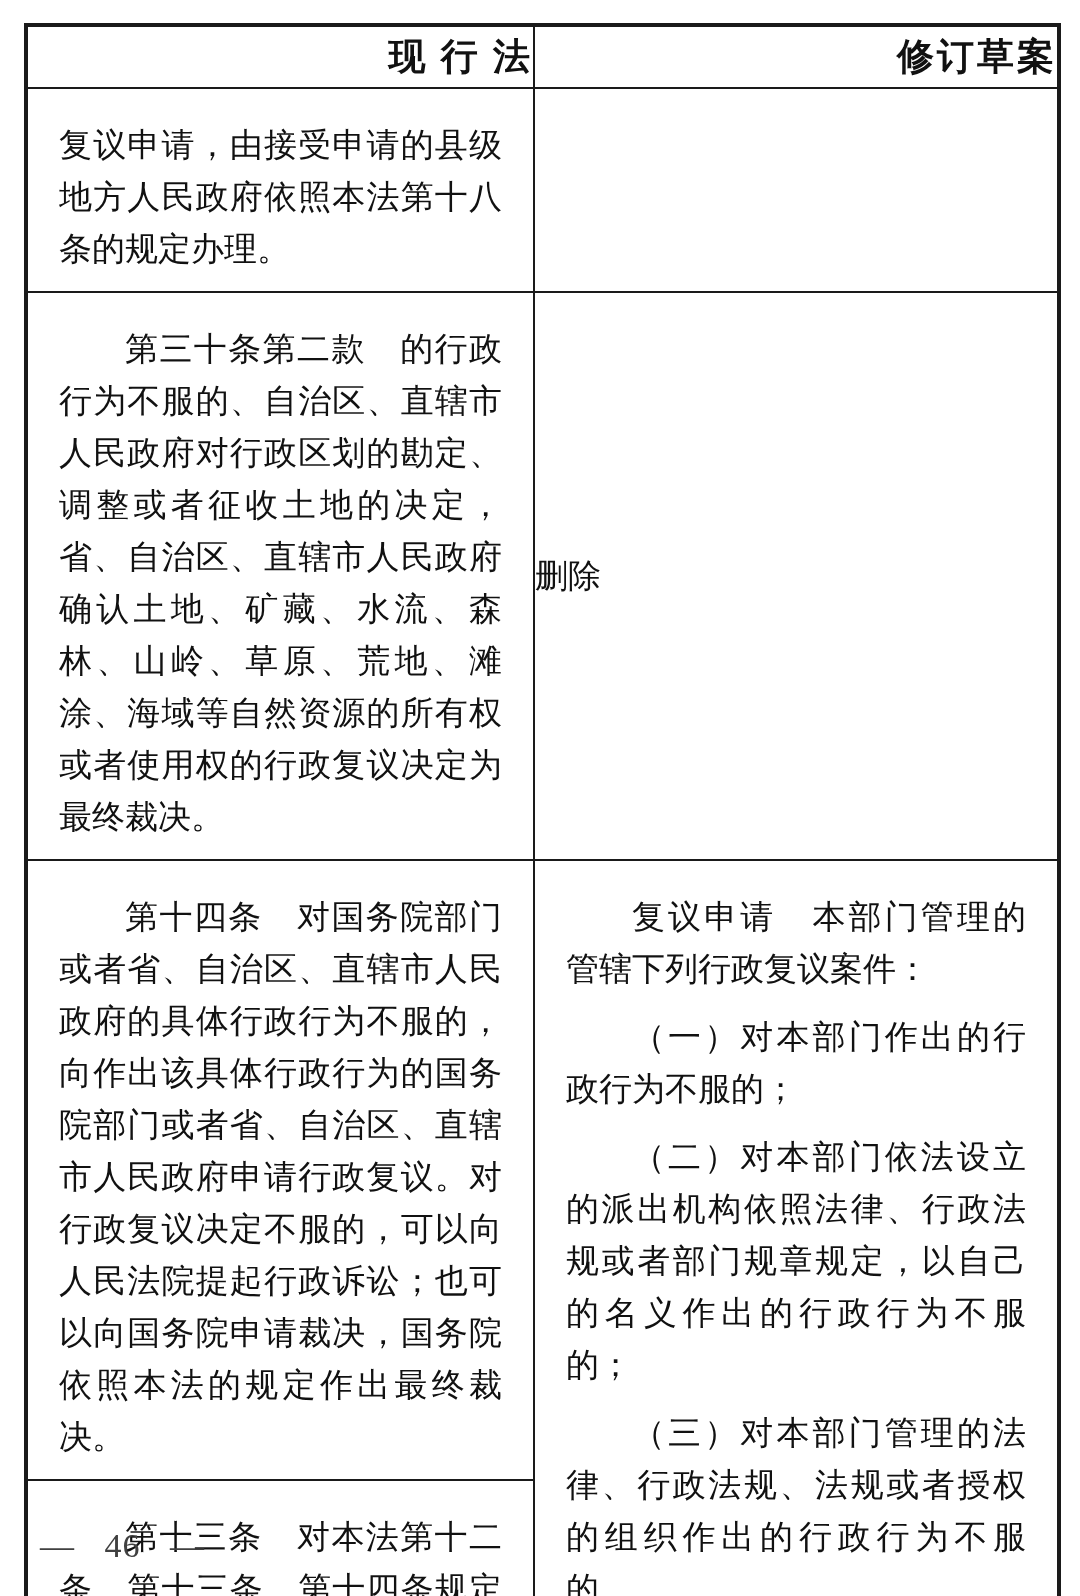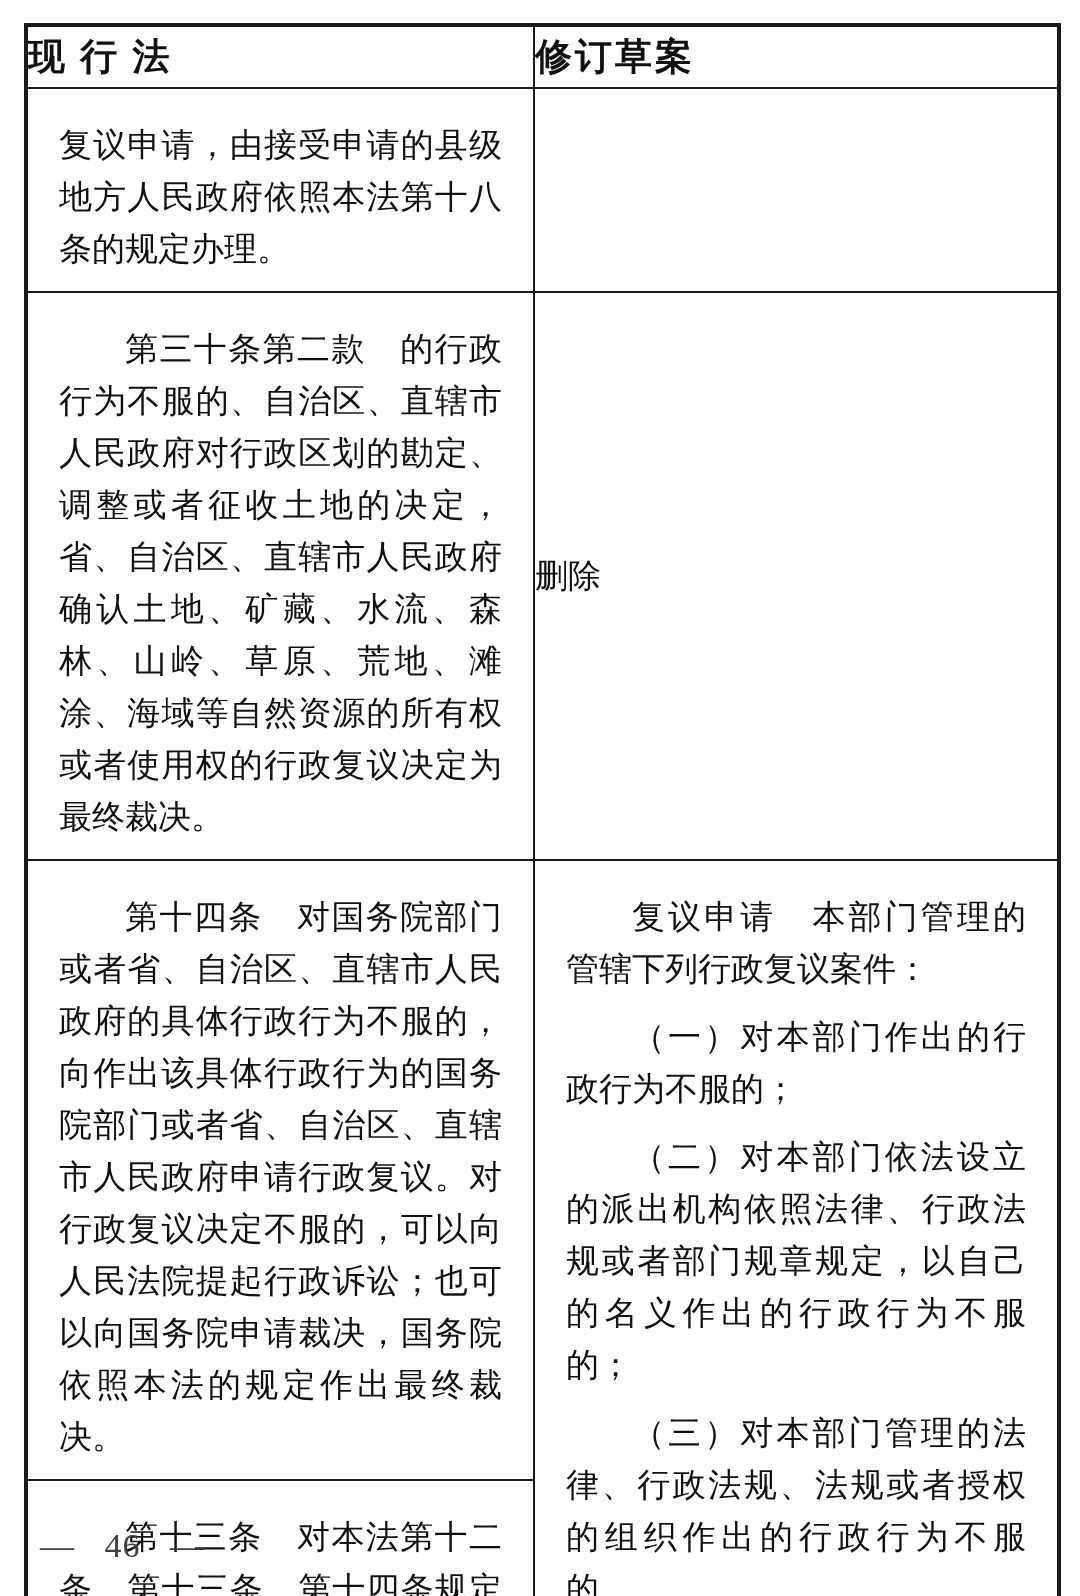--- a/index.html
+++ b/index.html
@@ -26,21 +26,21 @@
     border: 4px solid #1a1a1a;
   }
   .law-table th, .law-table td {
     border: 2px solid #1a1a1a;
     overflow: hidden;
   }
   .law-table th {
     height: 60px;
     font-size: 37px;
     font-weight: bold;
-    text-align: left;
+    text-align: right;
     vertical-align: middle;
     letter-spacing: 3px;
     padding: 0;
   }
   .law-table td {
     vertical-align: top;
     padding: 14px 15px 0 15px;
     font-size: 33px;
     line-height: 52px;
   }

